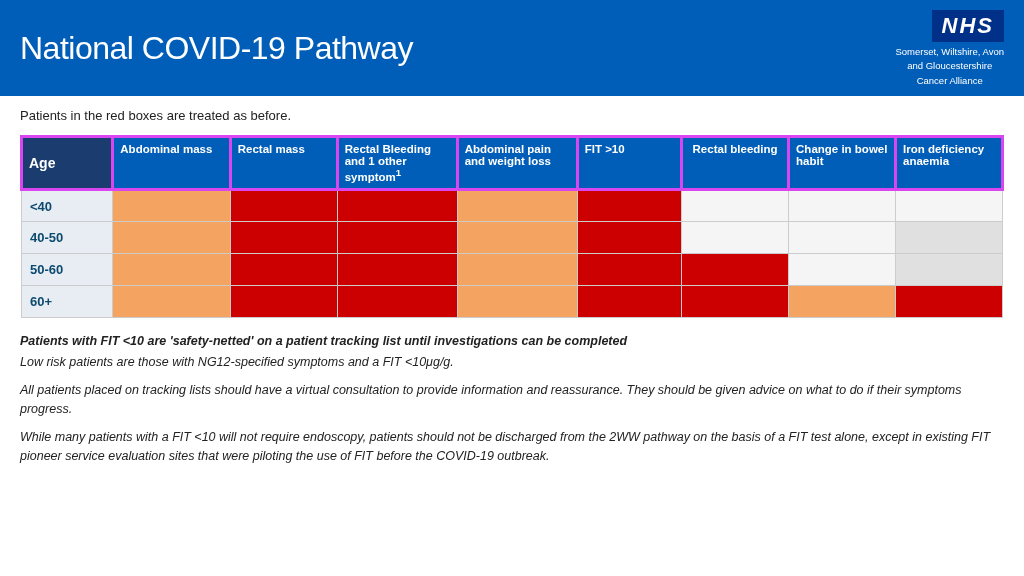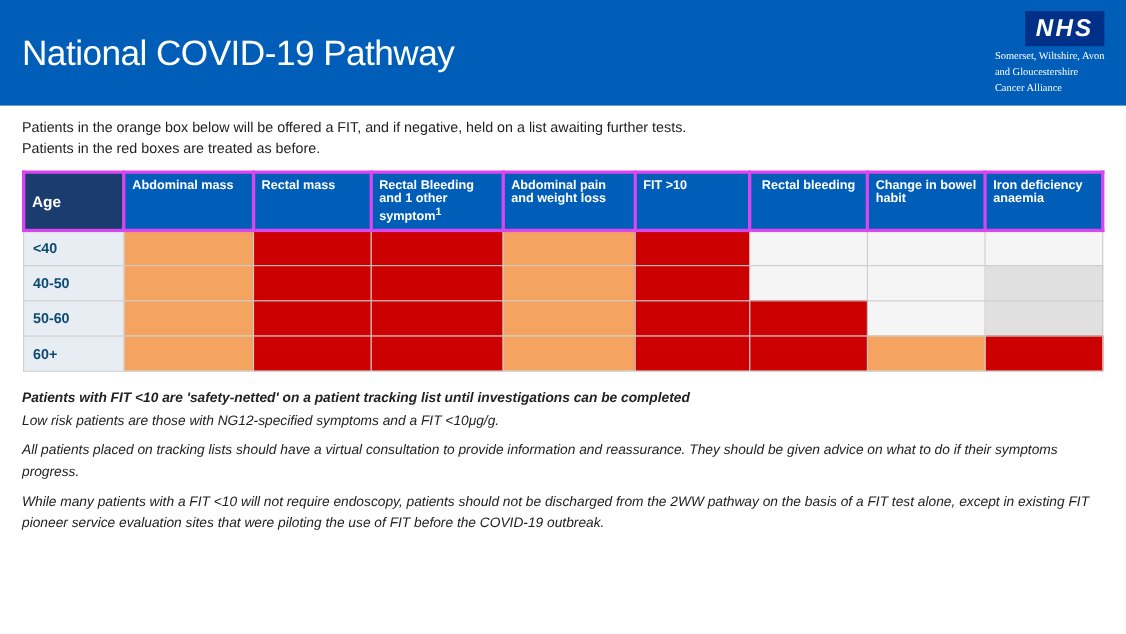--- a/index.html
+++ b/index.html
@@ -123,44 +123,42 @@
       font-weight: 900;
       padding: 3px 10px;
       letter-spacing: 2px;
       display: inline-block;
       margin-bottom: 3px;
       font-style: italic;
     }
     .org-name {
       font-size: 9.5px;
       color: #fff;
-      text-align: left;
+      text-align: center;
       line-height: 1.5;
-      font-family: Liberation Serif, serif;
     }
   </style>
 </head>
 <body>
 
 <div class="page">
 
   <div class="header">
     <h1 class="header-title">National COVID-19 Pathway</h1>
     <div class="nhs-logo-wrapper">
       <span class="nhs-square">NHS</span>
       <div class="org-name">
         <span>Somerset, Wiltshire, Avon</span><br>
         <span>and Gloucestershire</span><br>
         <span>Cancer Alliance</span>
       </div>
     </div>
   </div>
 
   <div class="intro">
-    <div>Patients in the orange box below will be offered a FIT, and if negative, held on a list awaiting further tests.</div>
     <div>Patients in the red boxes are treated as before.</div>
   </div>
 
   <div class="table-wrap">
     <table>
       <thead>
         <tr>
           <th class="age-header col-age">Age</th>
           <th class="col-abd-mass">Abdominal mass</th>
           <th class="col-rectal-mass">Rectal mass</th>

